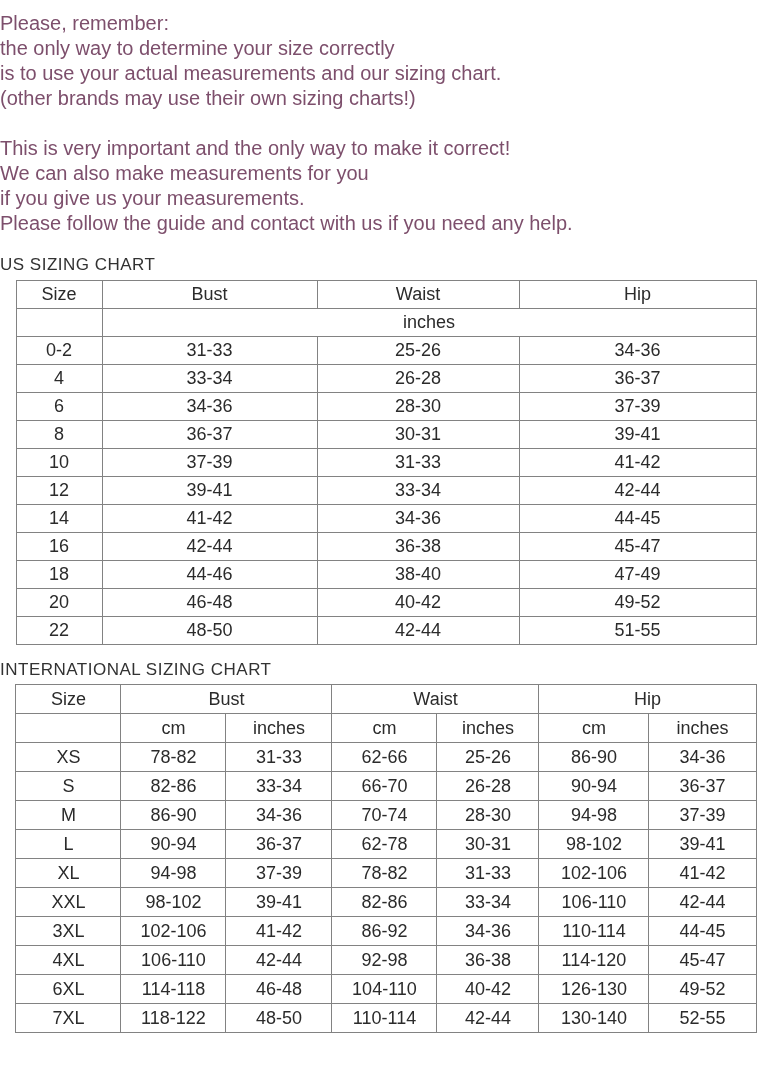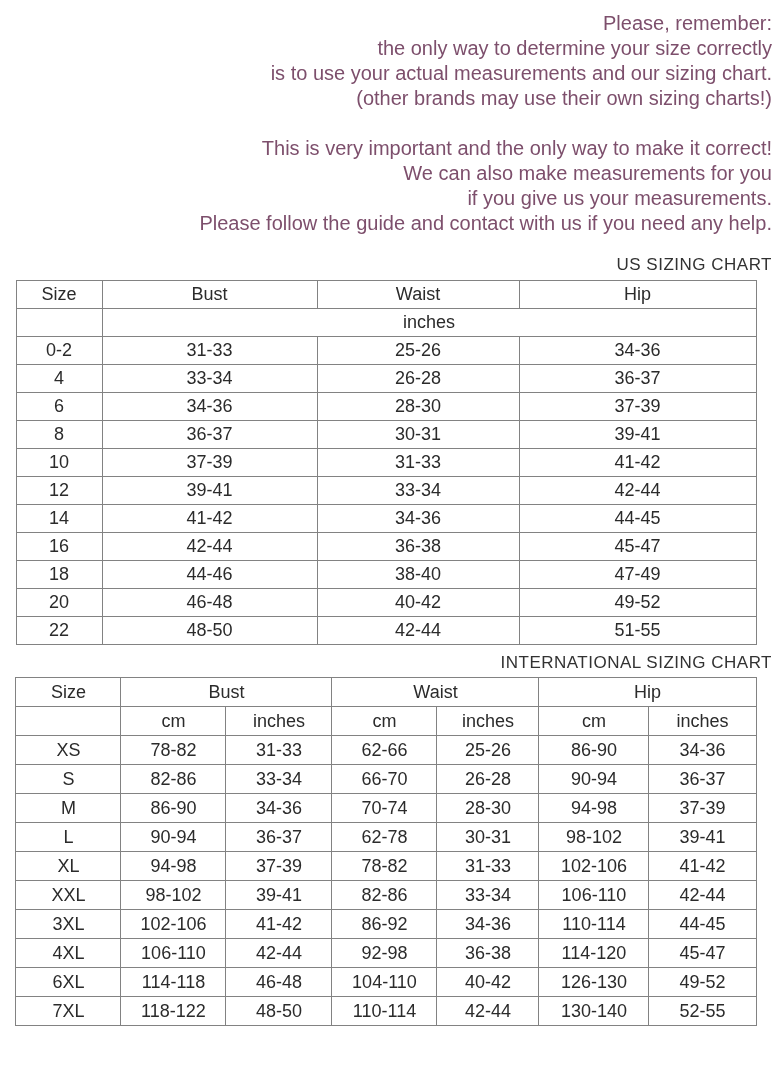--- a/index.html
+++ b/index.html
@@ -10,37 +10,37 @@
     height: 1080px;
     overflow: hidden;
     font-family: "Liberation Sans", sans-serif;
   }
   .page {
     width: 772px;
     height: 1080px;
     background: #ffffff;
   }
   .intro {
-    text-align: right;
+    text-align: left;
     color: #7d4f6c;
     font-size: 20px;
     line-height: 25px;
     font-weight: 400;
   }
   .intro-p1 { padding-top: 11px; }
   .intro-p2 { margin-top: 25px; }
   .chart-title {
-    text-align: right;
+    text-align: left;
     color: #323232;
     font-size: 17px;
     letter-spacing: 0.5px;
     font-weight: 400;
   }
   .us-title   { margin-top: 19px; margin-bottom: 5px; }
-  .intl-title { margin-top: 8px;  margin-bottom: 4px; }
+  .intl-title { margin-top: 15px;  margin-bottom: 4px; }
   table {
     border-collapse: collapse;
     table-layout: fixed;
     margin: 0 auto;
     width: 740px;
   }
   td, th {
     border: 1px solid #828282;
     text-align: center;
     vertical-align: middle;

